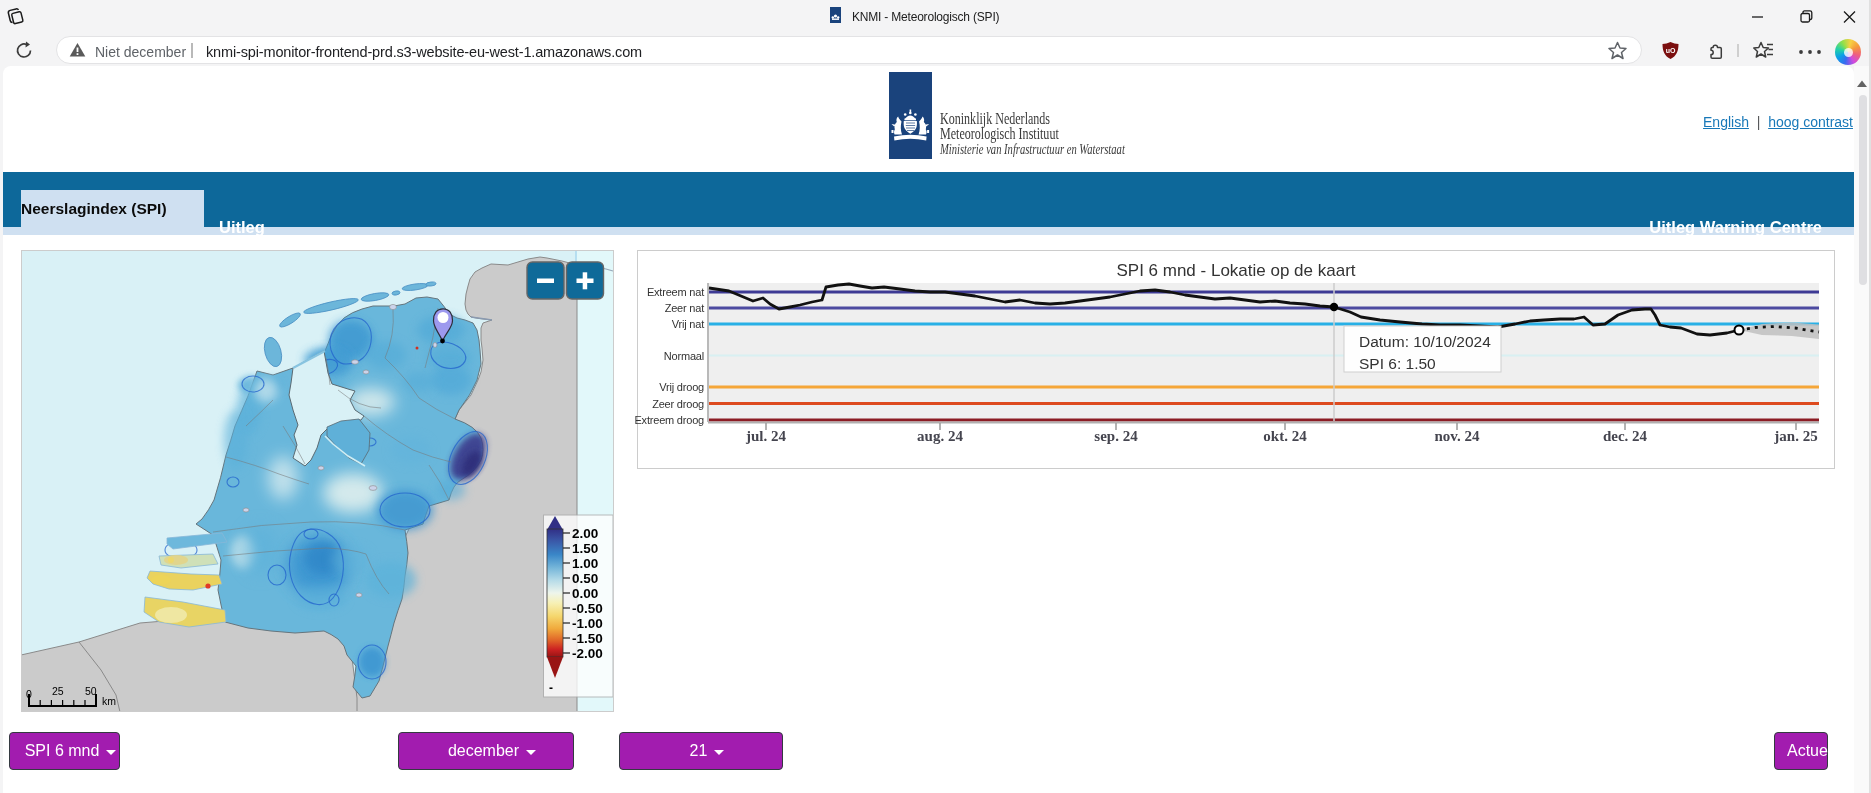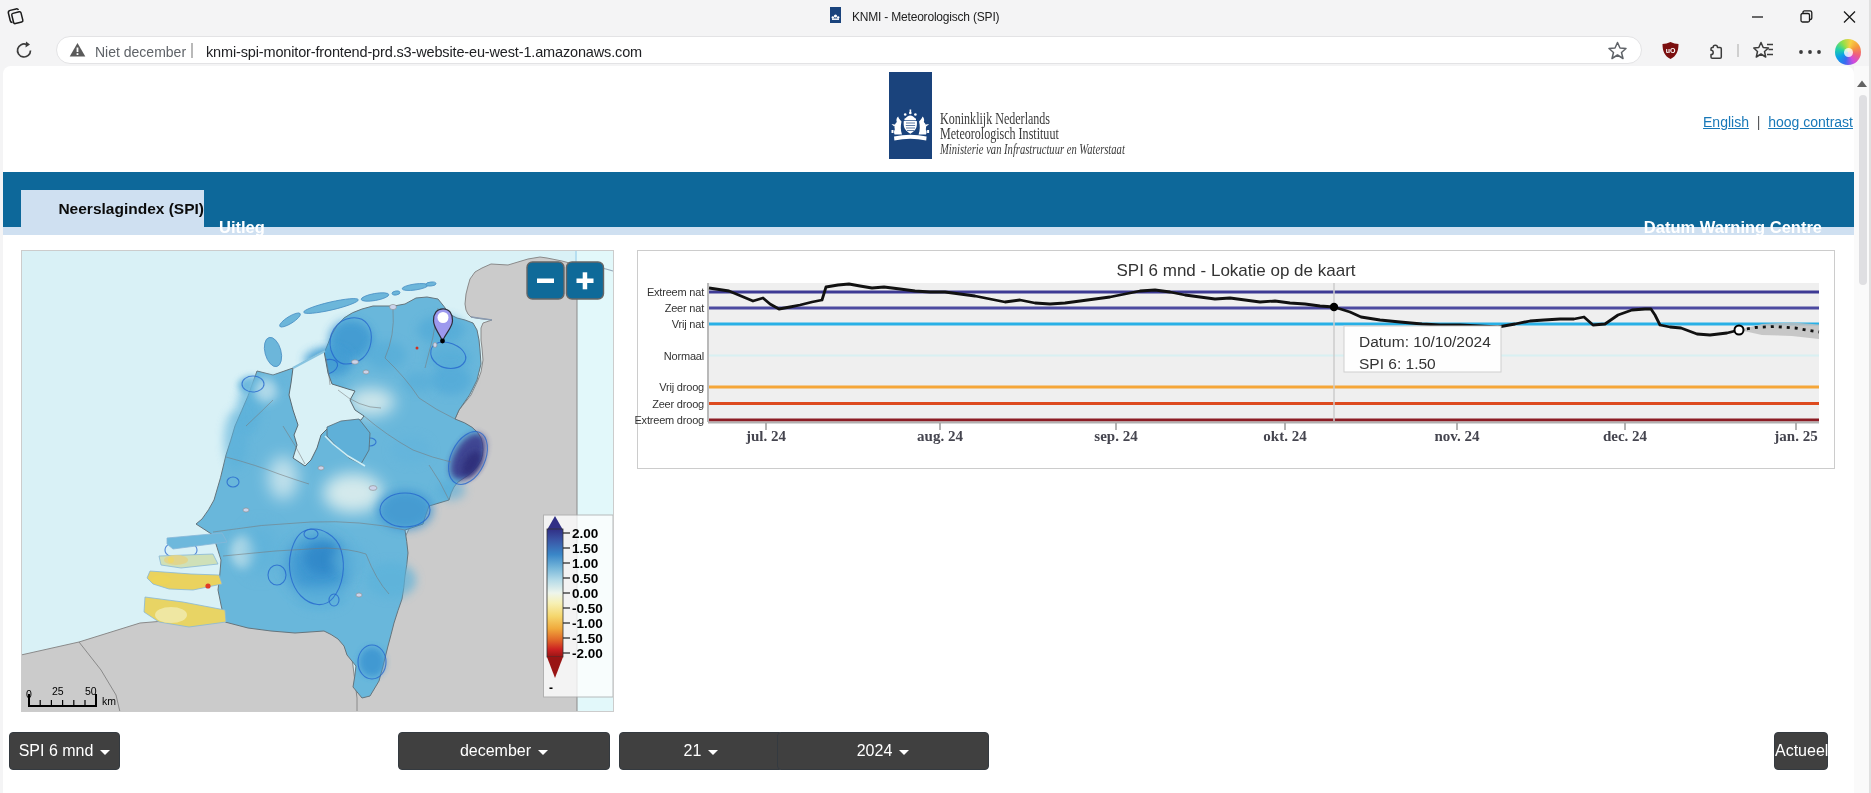--- a/index.html
+++ b/index.html
@@ -12,24 +12,24 @@
   #scrollbar{position:absolute;left:1854px;top:66px;width:17px;height:727px;background:#fafafa;}
   #winborder{position:absolute;left:1869px;top:0;width:2px;height:793px;background:#e0e0e0;}
   .ttl{position:absolute;top:9.5px;font-size:12px;letter-spacing:-0.2px;color:#202020;}
   #knmilogo{position:absolute;left:885.5px;top:5.5px;width:43px;height:87px;background:#1a437c;}
   .hdrtxt{position:absolute;left:936.5px;font-family:"Liberation Serif",serif;color:#3a3a3a;transform:scaleX(.73);transform-origin:0 0;white-space:nowrap;}
   .links{position:absolute;top:47.5px;right:1px;font-size:14px;color:#58595b;}
   .links a{color:#1878b8;text-decoration:underline;margin-top:44px;}
   #navbar{position:absolute;left:0px;top:106.2px;width:1851px;height:55.1px;background:#0d689a;}
   #navstrip{position:absolute;left:0px;top:161.3px;width:1851px;height:8px;background:#cfe0f1;}
   #tab1{position:absolute;left:18px;top:124px;width:183px;height:37.3px;background:#cfe0f1;
-    color:#0b0b0b;font-weight:bold;font-size:15.5px;text-align:right;line-height:37px;}
+    color:#0b0b0b;font-weight:bold;font-size:15.5px;text-align:left;line-height:37px;}
   .navlink{position:absolute;color:#fff;font-weight:bold;font-size:16.5px;top:133px;margin-top:19px;}
-  .btn{position:absolute;height:38px;background:#404040;border:1px solid #343a40;border-radius:4px;
-    color:#fff;font-size:16px;text-align:center;line-height:36px;box-sizing:border-box;}
+  .btn{position:absolute;height:38px;background:#a21caf;border:1px solid #343a40;border-radius:4px;
+    color:#fff;font-size:16px;text-align:center;line-height:36px;box-sizing:border-box;padding-left:12px;}
   .caret{display:inline-block;width:0;height:0;border-left:5px solid transparent;
     border-right:5px solid transparent;border-top:5px solid #fff;vertical-align:middle;margin-left:7px;margin-top:2px;}
 </style></head>
 <body>
 <div id="titlebar"></div>
 <div id="toolbar"></div>
 <div id="addrbar"></div>
 <div id="scrollbar"></div>
 <div id="page">
 <div id="knmilogo"></div>
@@ -56,21 +56,21 @@
 </svg>
 <div class="hdrtxt" style="top:42.7px;font-size:16.5px">Koninklijk Nederlands</div>
 <div class="hdrtxt" style="top:58px;font-size:16.5px">Meteorologisch Instituut</div>
 <div class="hdrtxt" style="top:74.5px;font-size:14.5px;font-style:italic">Ministerie van Infrastructuur en Waterstaat</div>
 <div class="links"><a href="#">English</a>&nbsp; |&nbsp; <a href="#">hoog contrast</a></div>
 
 <div id="navbar"></div>
 <div id="navstrip"></div>
 <div id="tab1">Neerslagindex (SPI)</div>
 <div class="navlink" style="left:216px">Uitleg</div>
-<div class="navlink" style="right:32px">Datum Warning Centre</div>
+<div class="navlink" style="right:32px">Uitleg Warning Centre</div>
 <svg class="abs" style="left:18px;top:184px" width="593" height="462" viewBox="0 0 593 462">
 <defs>
 <filter id="bl8" x="-60%" y="-60%" width="220%" height="220%">
           <feGaussianBlur stdDeviation="8"></feGaussianBlur>
         </filter>
 <filter id="bl5" x="-60%" y="-60%" width="220%" height="220%">
           <feGaussianBlur stdDeviation="5"></feGaussianBlur>
         </filter>
 <filter id="bl3" x="-60%" y="-60%" width="220%" height="220%">
           <feGaussianBlur stdDeviation="3"></feGaussianBlur>
@@ -287,23 +287,22 @@
 <polygon points="1102,80 1125,74 1155,72.5 1182,74.5 1182,89 1155,86 1125,85" fill="#bfbfbf" opacity="0.85"></polygon>
 <polyline points="72,38 92,41 116,51 126,48 133,54 142,59 153,57 163,55 175,52 185,50 189,37 201,35 212,34 223,36 235,38 247,37 263,39 278,41 293,42 308,42 323,44 338,46 353,49 368,52 383,50 398,53 413,54 428,53 443,51 458,49 473,47 488,44 503,41 518,40 533,42 548,45 563,47 578,49 593,48 608,50 623,52 638,51 653,53 668,54 683,56 697,57 713,62 724,67 743,70 763,72 785,74 803,75 823,75 843,76 861,77 878,74 893,71 907,70 923,69 937,69 947,67 956,75 968,74 981,65 995,60 1008,59 1014,59 1018,65 1023,75 1033,77 1044,78 1060,84 1073,85 1090,83 1102,80" fill="none" stroke="#111" stroke-width="2.8" stroke-linejoin="round"></polyline>
 <polyline points="1102,80 1118,77.5 1138,76.5 1158,78 1172,80.5 1182,82" fill="none" stroke="#111" stroke-width="2.8" stroke-dasharray="3 5"></polyline>
 <circle cx="697" cy="57" r="4.2" fill="#000"></circle>
 <circle cx="1102" cy="80" r="4.5" fill="#fff" stroke="#000" stroke-width="2"></circle>
 <rect x="707" y="76" width="157" height="46" fill="#fefefe" stroke="#cfcfcf"></rect>
 <text x="722" y="97" font-size="15.5" fill="#333">Datum: 10/10/2024</text>
 <text x="722" y="118.5" font-size="15.5" fill="#333">SPI 6: 1.50</text>
 </svg>
 <div class="btn" style="left:6px;top:666px;width:111px">SPI 6 mnd<span class="caret"></span></div>
-<div class="btn" style="left:395px;top:666px;width:212px">december<span class="caret"></span></div>
+<div class="btn" style="left:395px;top:666px;width:176px">december<span class="caret"></span></div>
 <div class="btn" style="left:616px;top:666px;width:164px">21<span class="caret"></span></div>
-<div class="btn" style="left:774px;top:666px;width:212px">2024<span class="caret"></span></div>
 <div class="btn" style="left:1771px;top:666px;width:54px">Actueel</div>
 </div>
 
 <svg class="abs" style="left:6px;top:7px" width="20" height="20" viewBox="0 0 20 20" fill="none" stroke="#1b1b1b" stroke-width="1.5" stroke-linejoin="round">
  <rect x="6.5" y="5.5" width="9.5" height="10.5" rx="1.5" transform="rotate(-14 11 10.5)"></rect>
  <path d="M4.8,14.8 C3.6,14.6 3,13.8 3,12.7 L3,5 C3,3.6 4,2.6 5.4,2.6 L11.5,2.6 C12.6,2.6 13.3,3.2 13.6,4.2" transform="rotate(-14 8 8)"></path>
 </svg>
 <svg class="abs" style="left:1746px;top:10px" width="115" height="14" viewBox="0 0 115 14" stroke="#1b1b1b" stroke-width="1.3" fill="none">
  <line x1="6" y1="7" x2="17" y2="7"></line>
  <rect x="55" y="3.5" width="8.5" height="8.5" rx="1.5"></rect>

